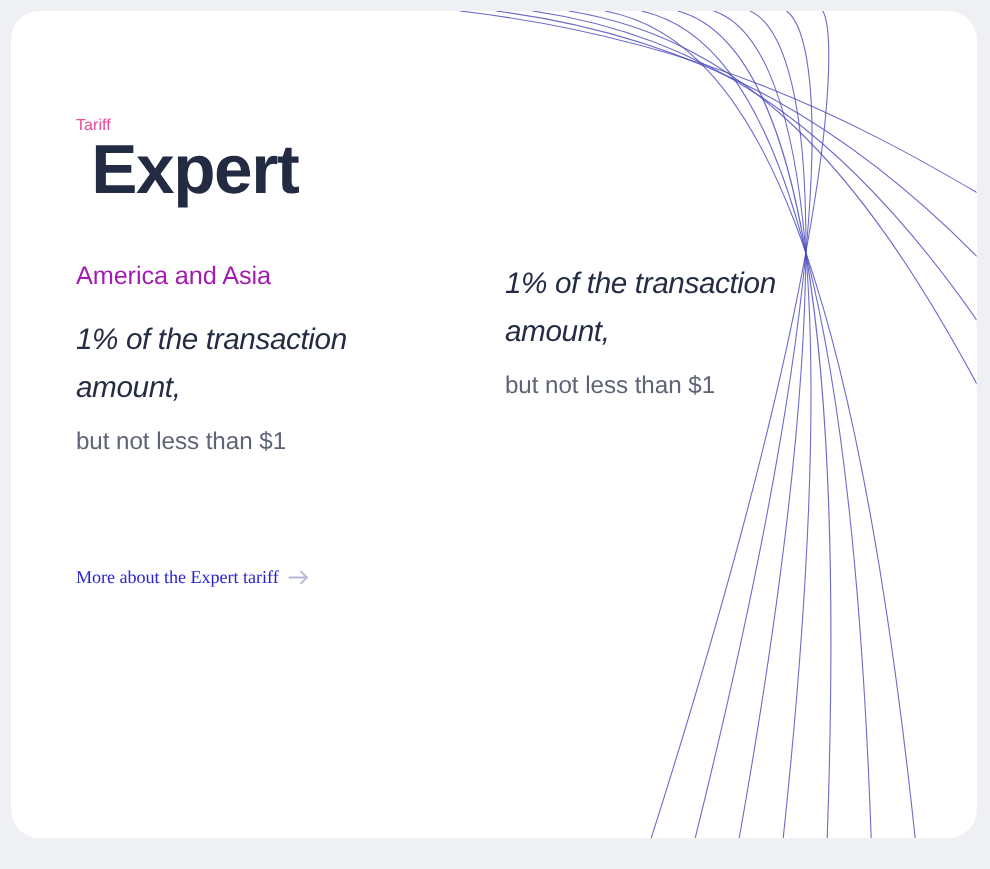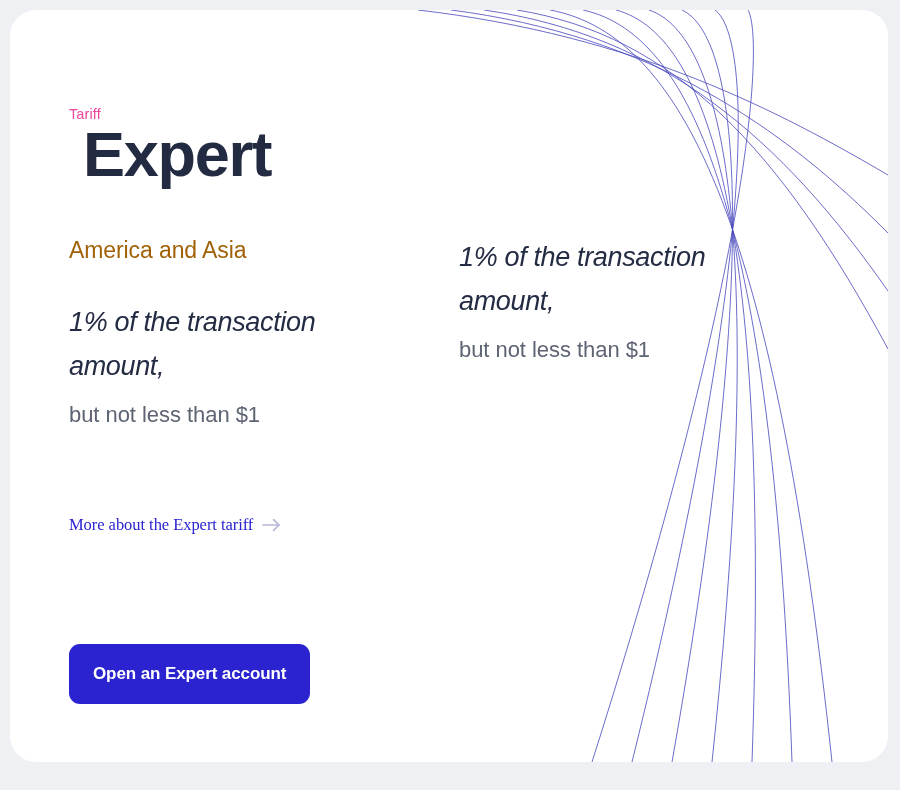--- a/index.html
+++ b/index.html
@@ -92,22 +92,22 @@
   .col {
     width: 390px;
   }
   .col.second {
     width: 370px;
   }
 
   .region {
     font-size: 23px;
     line-height: 30px;
-    color: #a16207;
-    margin: 0 0 35px 0;
+    color: #a21caf;
+    margin: 0 0 21px 0;
     letter-spacing: -0.1px;
   }
 
   .rate {
     font-size: 27px;
     line-height: 44px;
     color: #242c44;
     margin: 0 0 14px 0;
     letter-spacing: -0.35px;
     max-width: 310px;
@@ -215,17 +215,16 @@
       <a class="more-link" href="#">
         <span>More about the Expert tariff</span>
         <span class="arrow">
           <svg viewBox="0 0 19 14" fill="none" xmlns="http://www.w3.org/2000/svg" aria-hidden="true">
             <path d="M1 7h16" stroke="currentColor" stroke-width="1.7" stroke-linecap="round"></path>
             <path d="M11.6 1.6L17 7l-5.4 5.4" stroke="currentColor" stroke-width="1.7" stroke-linecap="round" stroke-linejoin="round"></path>
           </svg>
         </span>
       </a>
 
-      <button class="cta" type="button">Open an Expert account</button>
 
     </div>
   </div>
 </div>
 
 </body></html>

